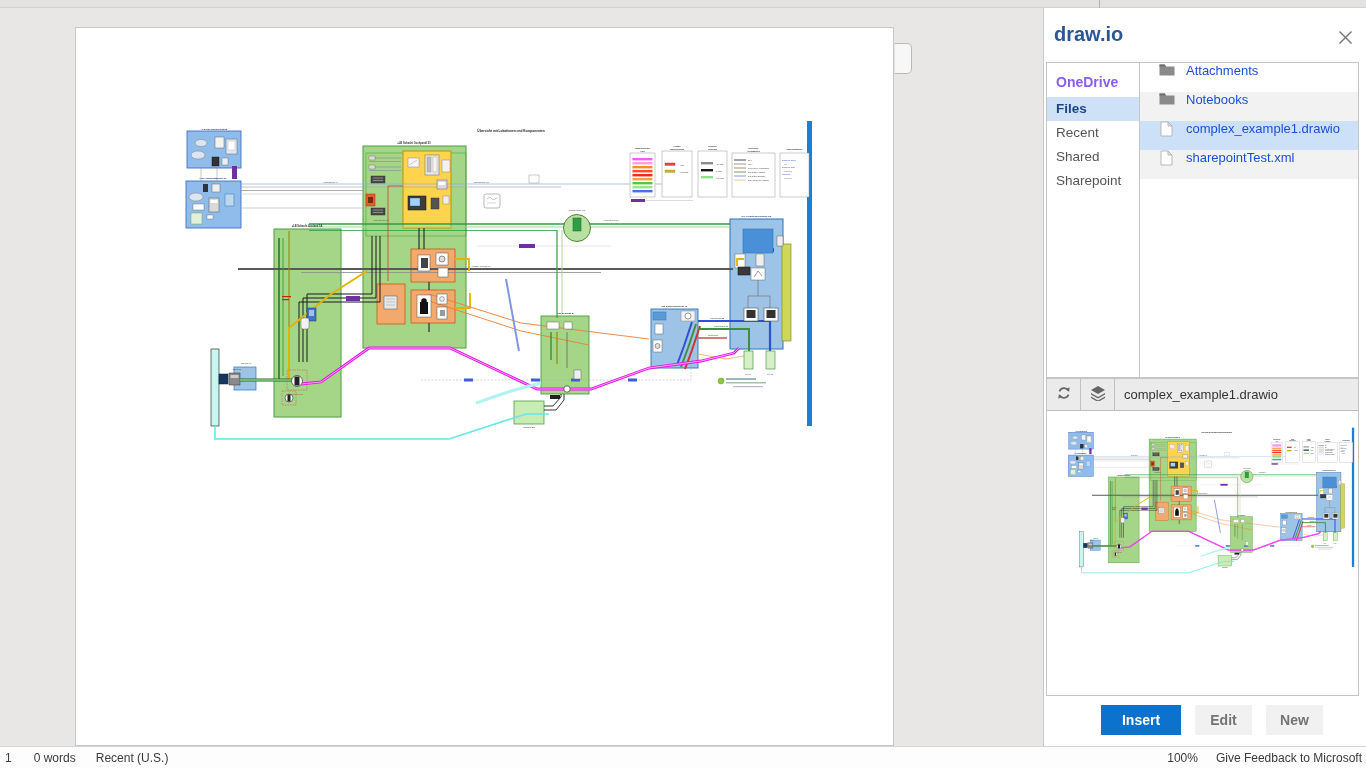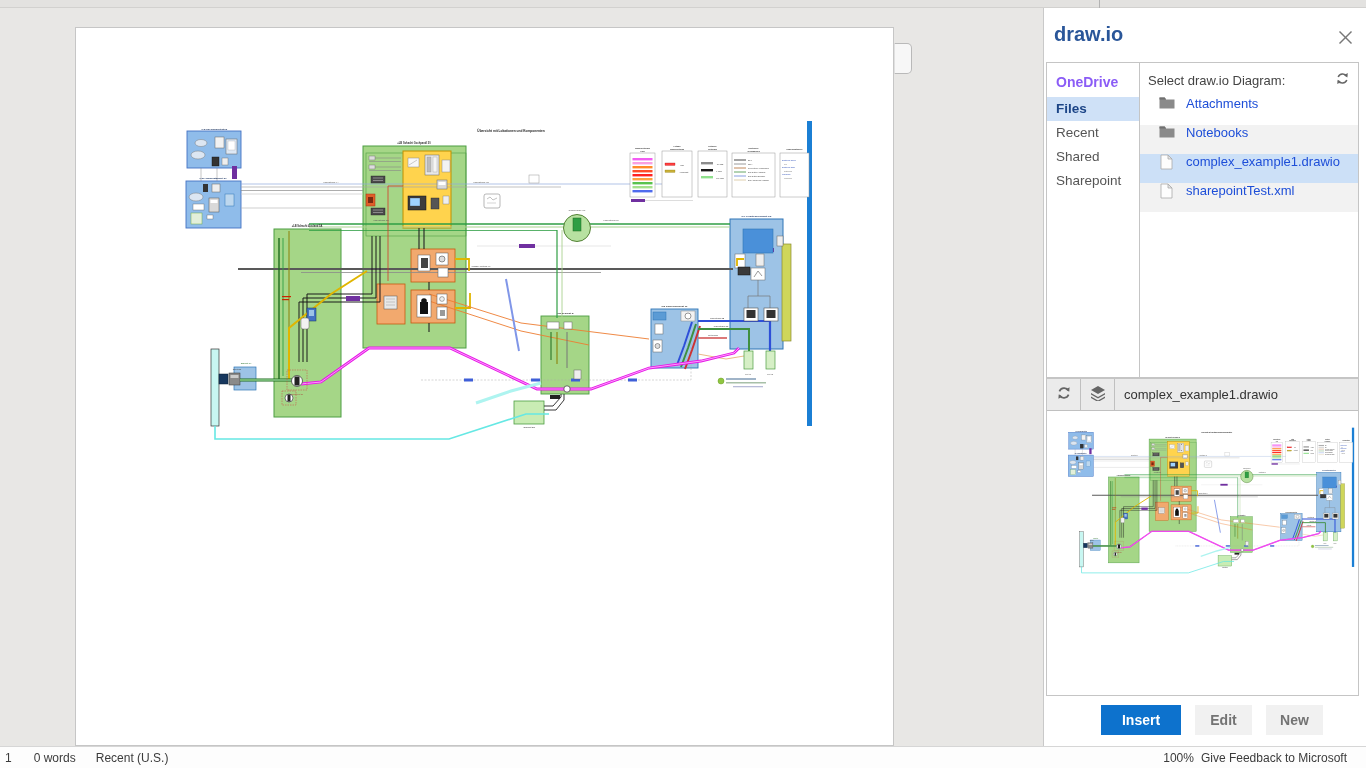--- a/index.html
+++ b/index.html
@@ -54,21 +54,21 @@
   .btn-primary{width:80px;background:var(--accent,#0d72cd);color:#fff;font-weight:700}
   .btn-secondary{width:57px;background:#f1f1f1;color:#737373;font-weight:700}
 
   
   .statusbar{position:absolute;left:0;bottom:0;width:1366px;height:22px;background:#fdfdfd;
        border-top:1px solid #d6d6d6;display:flex;align-items:center;
        font-size:12px;color:#3b3b3b;box-sizing:border-box}
   .sb-page{margin-left:5px}
   .sb-words{margin-left:22px}
   .sb-lang{margin-left:20px}
-  .sb-right{margin-left:auto;display:flex;gap:7px;margin-right:19px}
+  .sb-right{margin-left:auto;display:flex;gap:18px;margin-right:4px}
   .sb-item{cursor:pointer}
   svg text{font-family:"Liberation Sans",sans-serif}
 </style>
 </head>
 <body>
 
 <div class="top-strip">
   <div class="strip-mark"></div>
 </div>
 
@@ -353,31 +353,20 @@
 
   <div class="browser">
     <div class="nav">
       <div class="nav-header">OneDrive</div>
       <div class="nav-item selected">Files</div>
       <div class="nav-item">Recent</div>
       <div class="nav-item">Shared</div>
       <div class="nav-item">Sharepoint</div>
     </div>
     <div class="list">
-      <div class="list-head">
-        <span>Select draw.io Diagram:</span>
-        <span style="cursor:pointer">
-          <svg width="15" height="15" viewBox="0 0 16 16">
-            <path d="M12.6 5.6 A5.2 5.2 0 0 0 3.4 6.4" fill="none" stroke="#666" stroke-width="1.6"></path>
-            <path d="M3.4 10.4 A5.2 5.2 0 0 0 12.6 9.6" fill="none" stroke="#666" stroke-width="1.6"></path>
-            <polygon points="13.6,2.2 13.2,6.8 9.6,4.4" fill="#666"></polygon>
-            <polygon points="2.4,13.8 2.8,9.2 6.4,11.6" fill="#666"></polygon>
-          </svg>
-        </span>
-      </div>
       <div class="file-row">
         <span class="icon">
           <svg width="16" height="13" viewBox="0 0 16 13">
               <path d="M0.5 1.5 h5.2 l1.4 2 H15.5 v9 H0.5 Z" fill="#8a8a8a"></path>
               <path d="M0.5 1.5 h5.2 l1.4 2 H0.5 Z" fill="#6f6f6f"></path>
             </svg>
         </span>
         <span>Attachments</span>
       </div>
       <div class="file-row alt">

